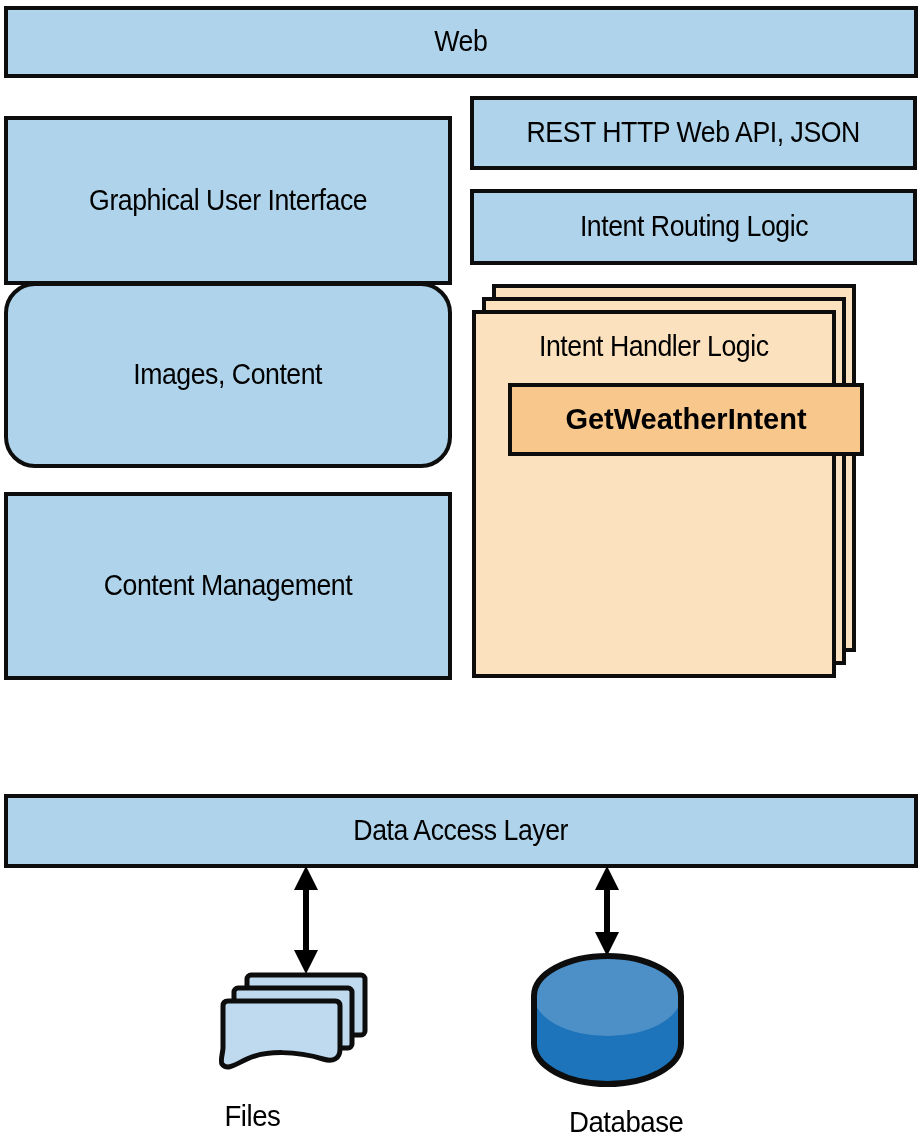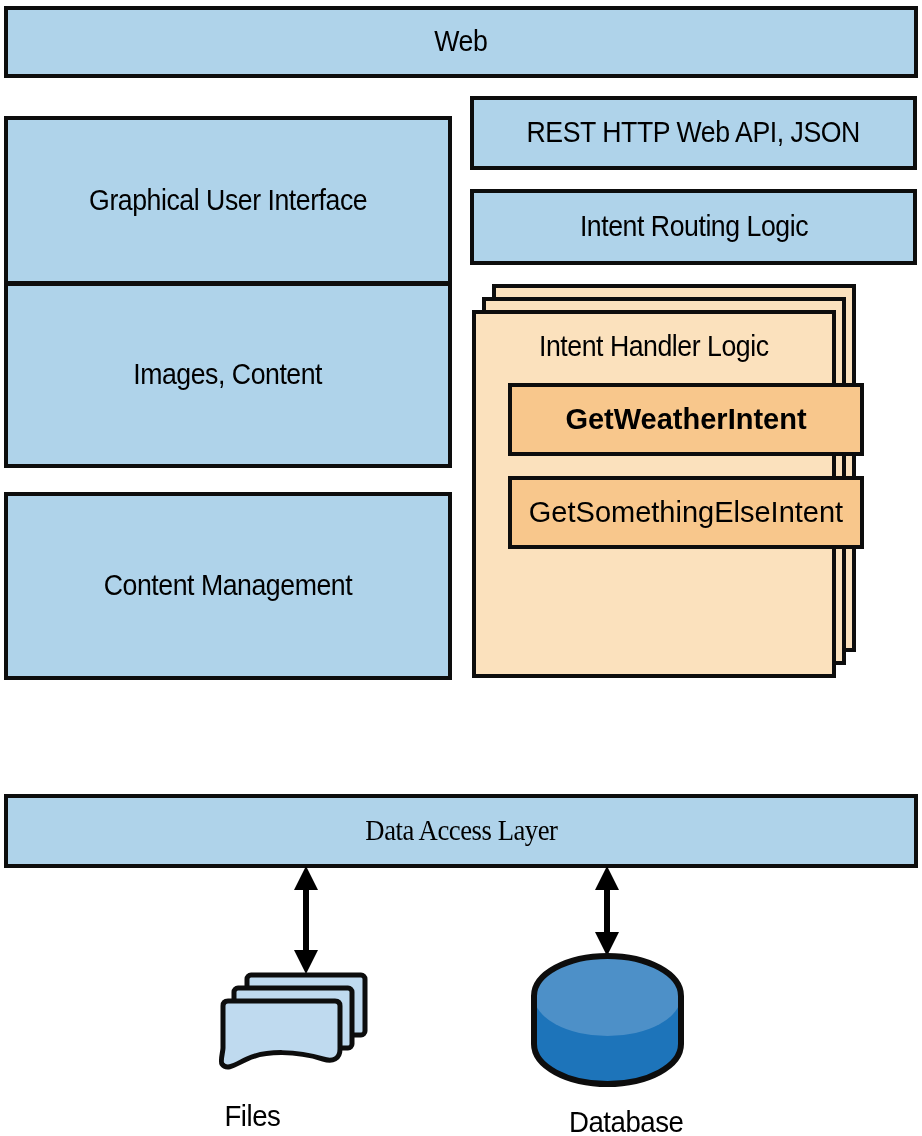--- a/index.html
+++ b/index.html
@@ -68,46 +68,43 @@
     <span>Graphical User Interface</span>
   </div>
 
   <div class="box" style="left:470px;top:189px;width:447px;height:76px;">
     <span>Intent Routing Logic</span>
   </div>
   <div class="box" style="left:470px;top:96px;width:447px;height:74px;">
     <span>REST HTTP Web API, JSON</span>
   </div>
 
-  <div class="box" style="left:4px;top:282px;width:448px;height:186px;">
+  <div class="box" style="left:4px;top:282px;width:448px;height:186px;border-radius:31px;">
     <span>Images, Content</span>
   </div>
 
   <div class="box" style="left:4px;top:492px;width:448px;height:188px;">
     <span>Content Management</span>
   </div>
 
   <div>
     <div class="card" style="left:492px;top:284px;"></div>
     <div class="card" style="left:482px;top:297px;"></div>
     <div class="card" style="left:472px;top:310px;">
       <div class="card-title">
         <span>Intent Handler Logic</span>
       </div>
       <div class="handler-box" style="top:69px;font-weight:bold;">
         <span>GetWeatherIntent</span>
       </div>
-      <div class="handler-box" style="top:162px;">
-        <span>GetSomethingElseIntent</span>
-      </div>
     </div>
   </div>
 
 
-  <div class="box" style="left:4px;top:794px;width:914px;height:74px;font-family:Liberation Serif, serif;">
+  <div class="box" style="left:4px;top:794px;width:914px;height:74px;">
     <span>Data Access Layer</span>
   </div>
 
   <svg id="svg-layer" viewBox="0 0 922 1136">
 
     <g fill="#000">
       <rect x="303" y="886" width="6" height="68"></rect>
       <polygon points="306,866 294,890 318,890"></polygon>
       <polygon points="306,974 294,950 318,950"></polygon>
     </g>

